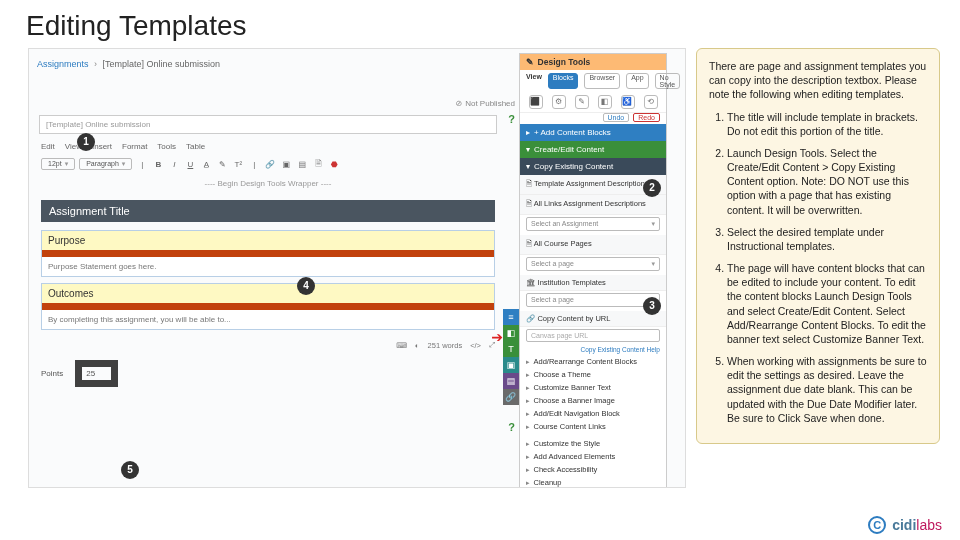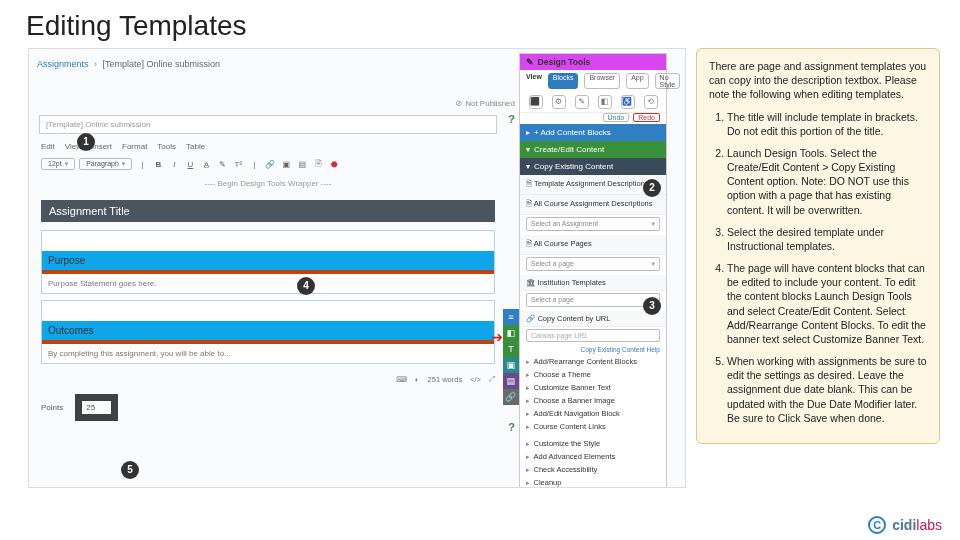--- a/index.html
+++ b/index.html
@@ -10,21 +10,21 @@
   .right { width: 244px; }
   .screenshot { width: 658px; height: 440px; border: 1px solid #ddd; position: relative; background: #fafbfc; overflow: hidden; font-size: 8px; }
 
   
   .crumbs { position: absolute; top: 10px; left: 8px; font-size: 9px; color: #2d7cc0; }
   .crumbs .sep { color: #888; margin: 0 3px; }
   .crumbs .cur { color: #666; }
 
   
   .dtpanel { position: absolute; top: 4px; right: 18px; width: 148px; background: #fff; border: 1px solid #ccc; }
-  .dthead { background: #d946ef; padding: 3px 6px; font-size: 8.5px; font-weight: bold; color: #333; display: flex; align-items: center; gap: 4px; }
+  .dthead { background: #fdba74; padding: 3px 6px; font-size: 8.5px; font-weight: bold; color: #333; display: flex; align-items: center; gap: 4px; }
   .dthead::before { content: "✎"; font-size: 9px; }
   .dttabs { display: flex; gap: 6px; padding: 3px 6px; font-size: 7px; color: #555; }
   .dttabs .lab { font-weight: bold; color: #333; }
   .dttabs .pill { border: 1px solid #bbb; border-radius: 3px; padding: 0 4px; }
   .dttabs .act { background: #2d7cc0; color: #fff; border-color: #2d7cc0; }
   .dticons { display: flex; justify-content: space-around; padding: 3px 4px; border-bottom: 1px solid #eee; }
   .dticons span { width: 14px; height: 14px; border: 1px solid #bbb; border-radius: 3px; font-size: 8px; text-align: center; line-height: 12px; color: #777; }
   .dtbar { background: #2f7fc2; color: #fff; font-size: 8px; padding: 4px 6px; display: flex; align-items: center; gap: 4px; }
   .dtbar.green { background: #3a8f3a; }
   .dtbar.dark { background: #3a4a5a; }
@@ -60,21 +60,21 @@
   .maincol { position: absolute; top: 36px; left: 2px; width: 474px; }
   .titlef { margin: 30px 8px 6px; border: 1px solid #ccc; padding: 4px 6px; font-size: 8px; color: #999; background: #fff; }
   .edtabs { display: flex; gap: 10px; padding: 2px 10px; font-size: 8px; color: #666; }
   .tbrow { display: flex; gap: 4px; padding: 4px 10px; font-size: 8px; color: #555; align-items: center; flex-wrap: wrap; }
   .ddsm { border: 1px solid #bbb; padding: 1px 6px; border-radius: 2px; font-size: 7px; display: inline-flex; gap: 3px; }
   .ddsm::after { content: "▾"; color: #999; }
   .ic { width: 12px; text-align: center; color: #666; }
   .wrapbanner { text-align: center; font-size: 8px; color: #999; padding: 4px; }
   .assigntitle { background: #4a5560; color: #fff; padding: 5px 8px; margin: 8px 10px; font-size: 11px; }
   .sect { margin: 6px 10px; border: 1px solid #b8cfe6; background: #fff; }
-  .sechead { border-bottom: 4px solid #c2410c; padding: 4px 6px; font-size: 10px; color: #333; background: #0ea5e9; margin-top: 20px; }
+  .sechead { border-bottom: 7px solid #c2410c; padding: 4px 6px; font-size: 10px; color: #333; background: #fef9c3; }
   .secbody { padding: 5px 6px; font-size: 8px; color: #777; }
   .footerbar { display: flex; justify-content: flex-end; gap: 8px; padding: 4px 10px; font-size: 7.5px; color: #777; align-items: center; }
   .ptrow { display: flex; gap: 12px; padding: 6px 10px; font-size: 8px; color: #555; align-items: center; }
   .ptbox { border: 7px solid #404040; padding: 2px 16px 2px 4px; }
 
   
   .callout { position: absolute; width: 18px; height: 18px; border-radius: 50%; background: #333; color: #fff; font-size: 10px; font-weight: bold; text-align: center; line-height: 18px; }
   .c1 { top: 84px; left: 48px; }
   .c2 { top: 130px; right: 24px; }
   .c3 { top: 248px; right: 24px; }
@@ -181,21 +181,21 @@
           <span>⟲</span>
         </div>
         <div class="smlinks">
           <span>Undo</span>
           <span class="red">Redo</span>
         </div>
         <div class="dtbar">▸ <span>+ Add Content Blocks</span></div>
         <div class="dtbar green">▾ <span>Create/Edit Content</span></div>
         <div class="dtbar dark">▾ <span>Copy Existing Content</span></div>
         <div class="subrow">🗎 <span>Template Assignment Descriptions</span></div>
-        <div class="subrow">🗎 <span>All Course Assignment Descriptions</span></div>
+        <div class="subrow">🗎 <span>All Links Assignment Descriptions</span></div>
         <div class="seldd">
             <span>Select an Assignment</span>
           </div>
         <div class="subrow">🗎 <span>All Course Pages</span></div>
         <div class="seldd">
             <span>Select a page</span>
           </div>
         <div class="subrow">🏛 <span>Institution Templates</span></div>
         <div class="seldd">
             <span>Select a page</span>

